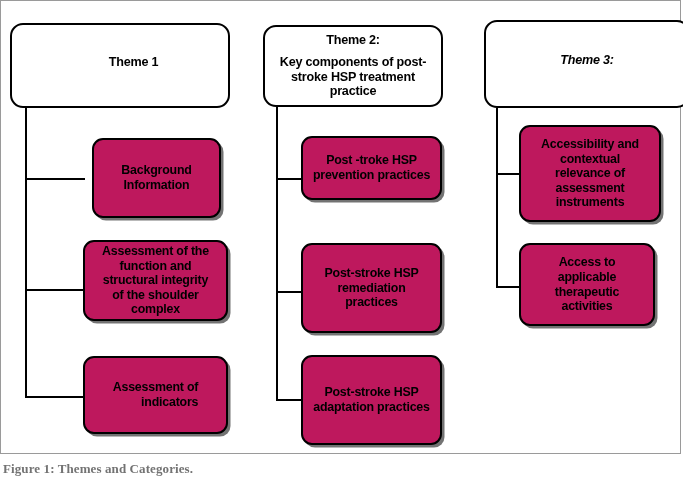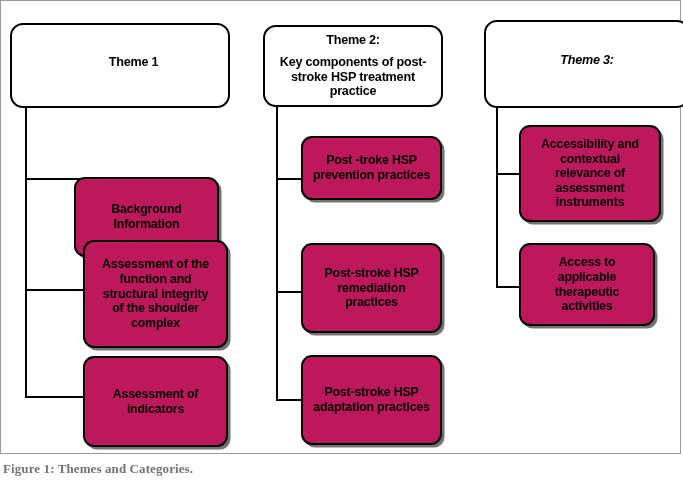--- a/index.html
+++ b/index.html
@@ -133,34 +133,34 @@
         <span class="theme-gap"></span>
       </div>
     </div>
 
     <div class="trunk" style="left:25px; top:108px; height:290px;"></div>
 
     <div class="branch" style="left:25px; top:178px; width:60px;"></div>
     <div class="branch" style="left:25px; top:289px; width:60px;"></div>
     <div class="branch" style="left:25px; top:396px; width:60px;"></div>
 
-    <div class="box sub-box" style="left:74px; top:138px; width:145px; height:80px;margin-top:39px;">
+    <div class="box sub-box" style="left:92px; top:138px; width:129px; height:80px;">
       <span class="txt">Background
 Information</span>
     </div>
 
-    <div class="box sub-box" style="left:83px; top:240px; width:145px; height:108px;">
+    <div class="box sub-box" style="left:83px; top:240px; width:145px; height:81px;">
       <span class="txt">Assessment of the
 function and
 structural integrity
 of the shoulder
 complex</span>
     </div>
 
-    <div class="box sub-box" style="left:83px; top:356px; width:145px; height:91px;">
+    <div class="box sub-box" style="left:83px; top:356px; width:145px; height:78px;text-align:right;">
       <span class="txt">Assessment of
 indicators</span>
     </div>
 
     <div class="box theme-box" style="left:263px; top:25px; width:180px; height:82px;">
       <div>
         <span class="theme-title">Theme 2:</span>
         <span class="theme-gap"></span>
         <span class="theme-sub">Key components of post-
 stroke HSP treatment

